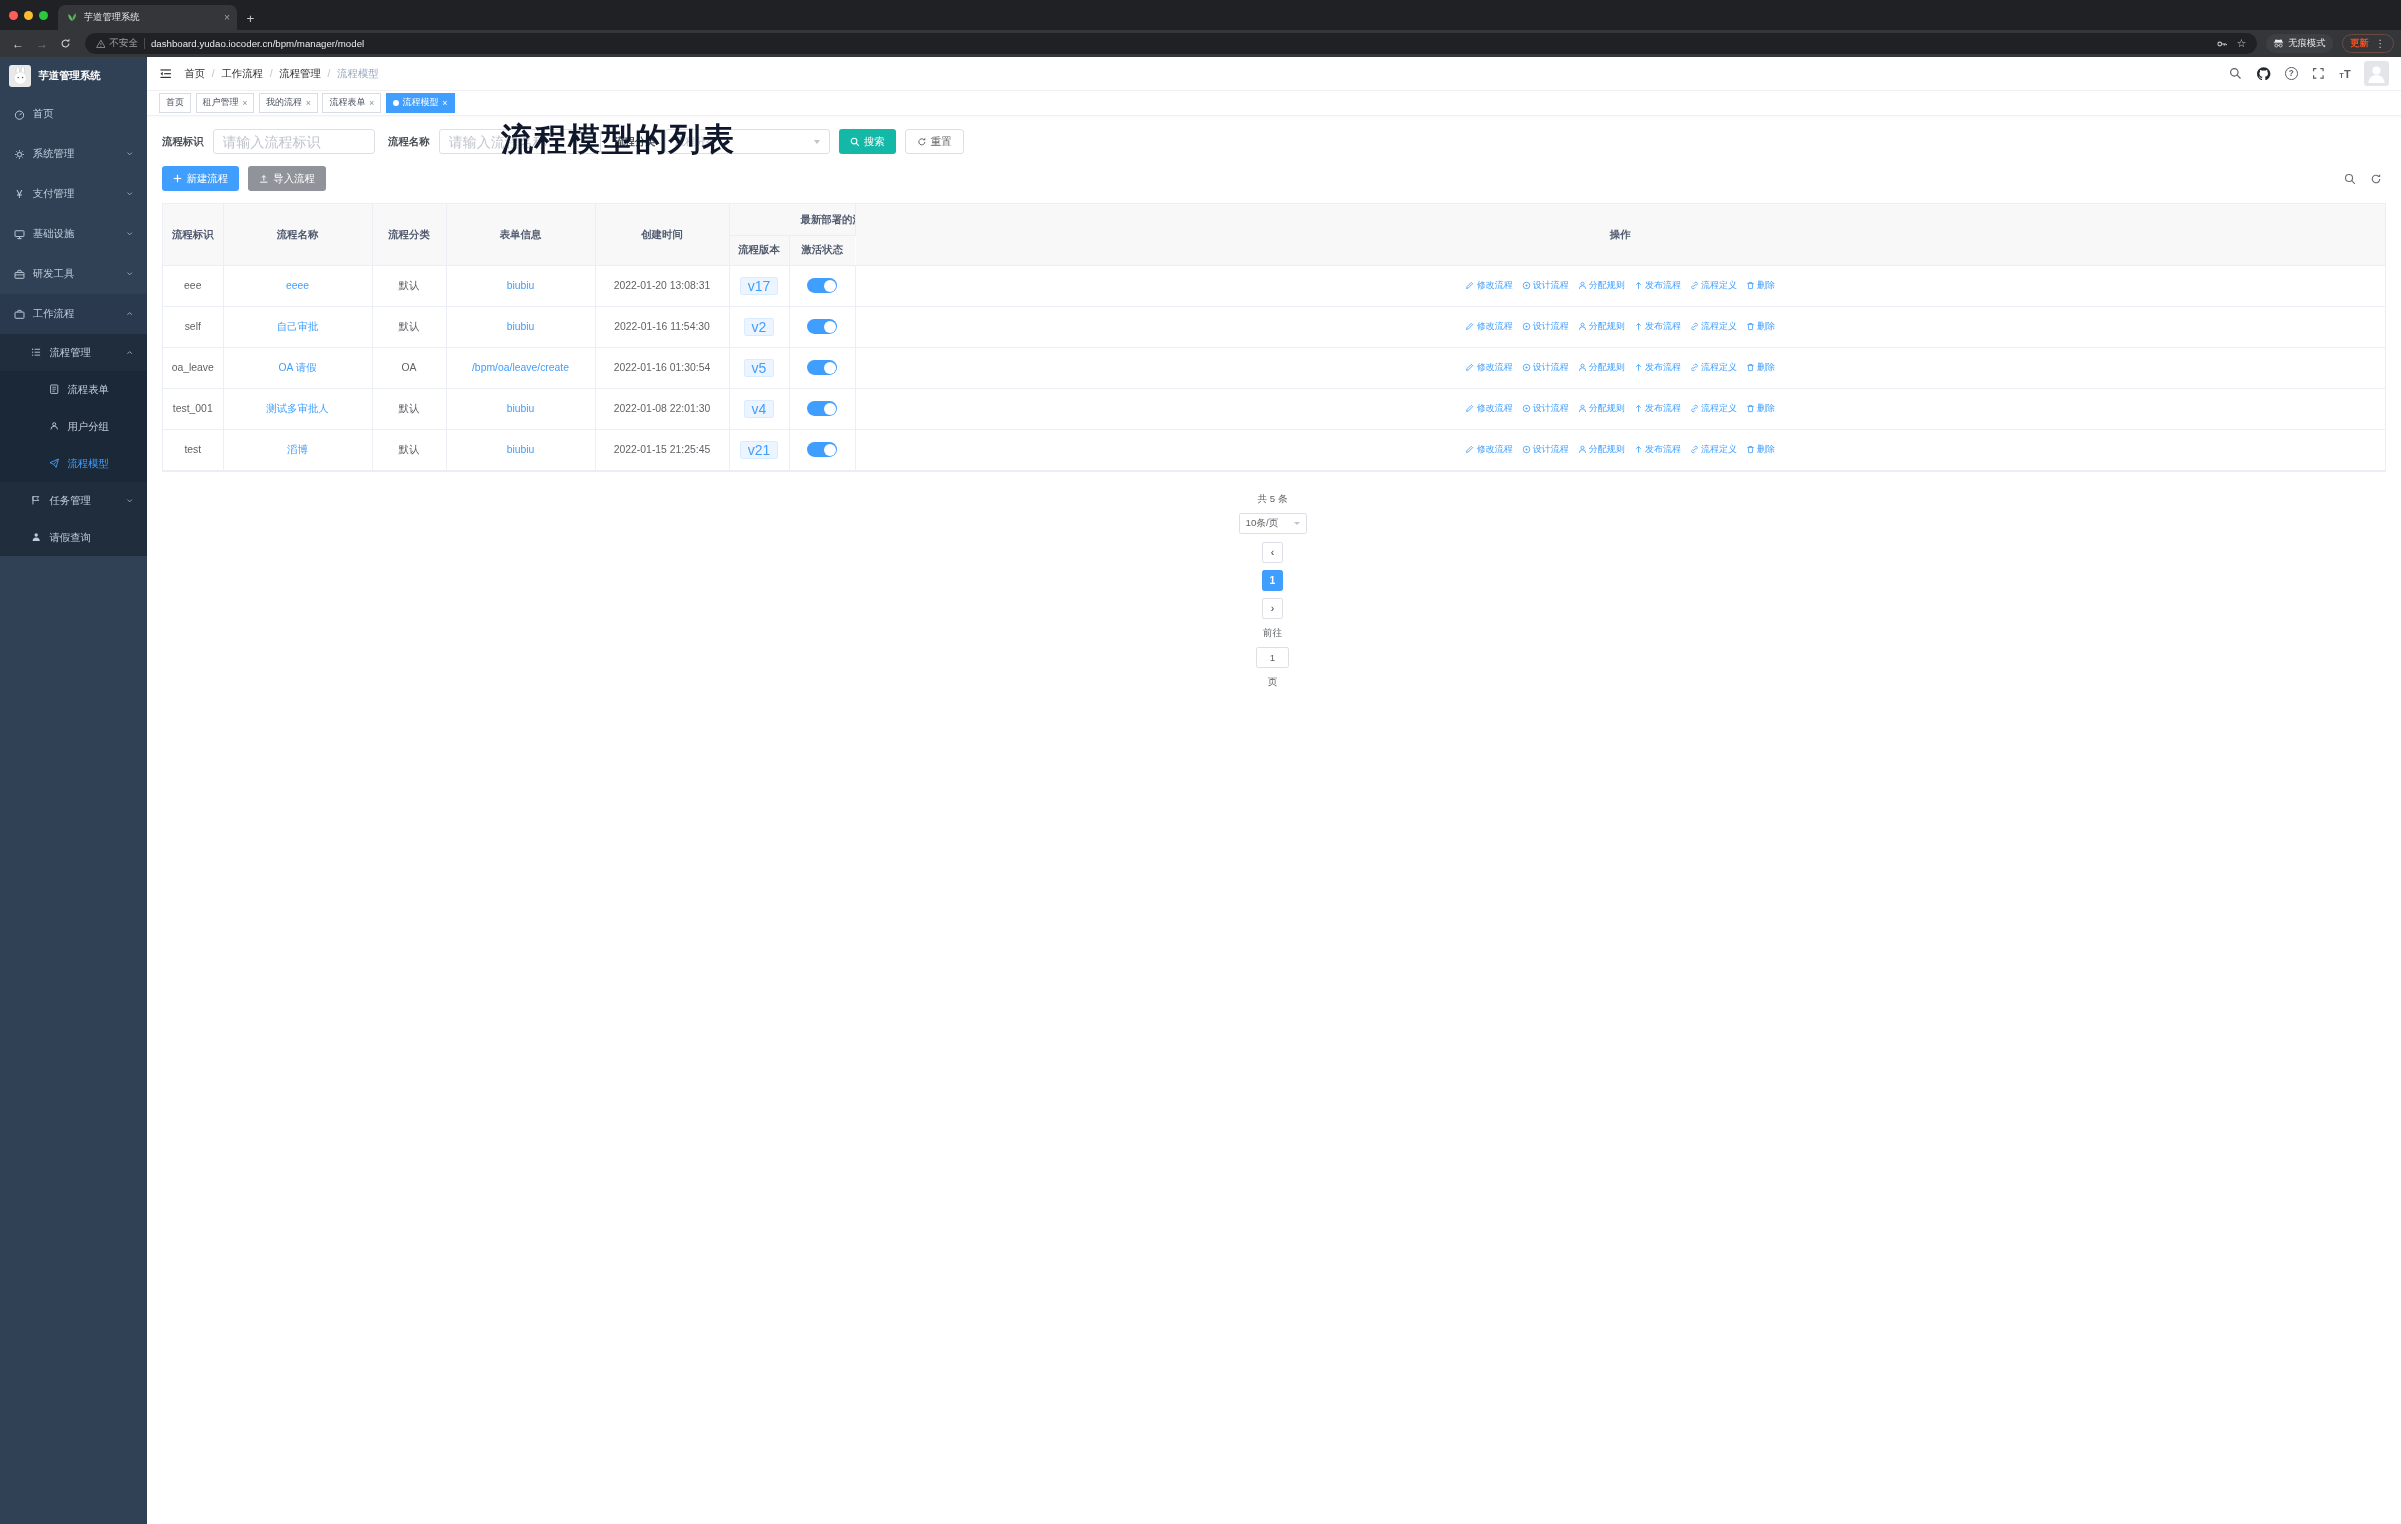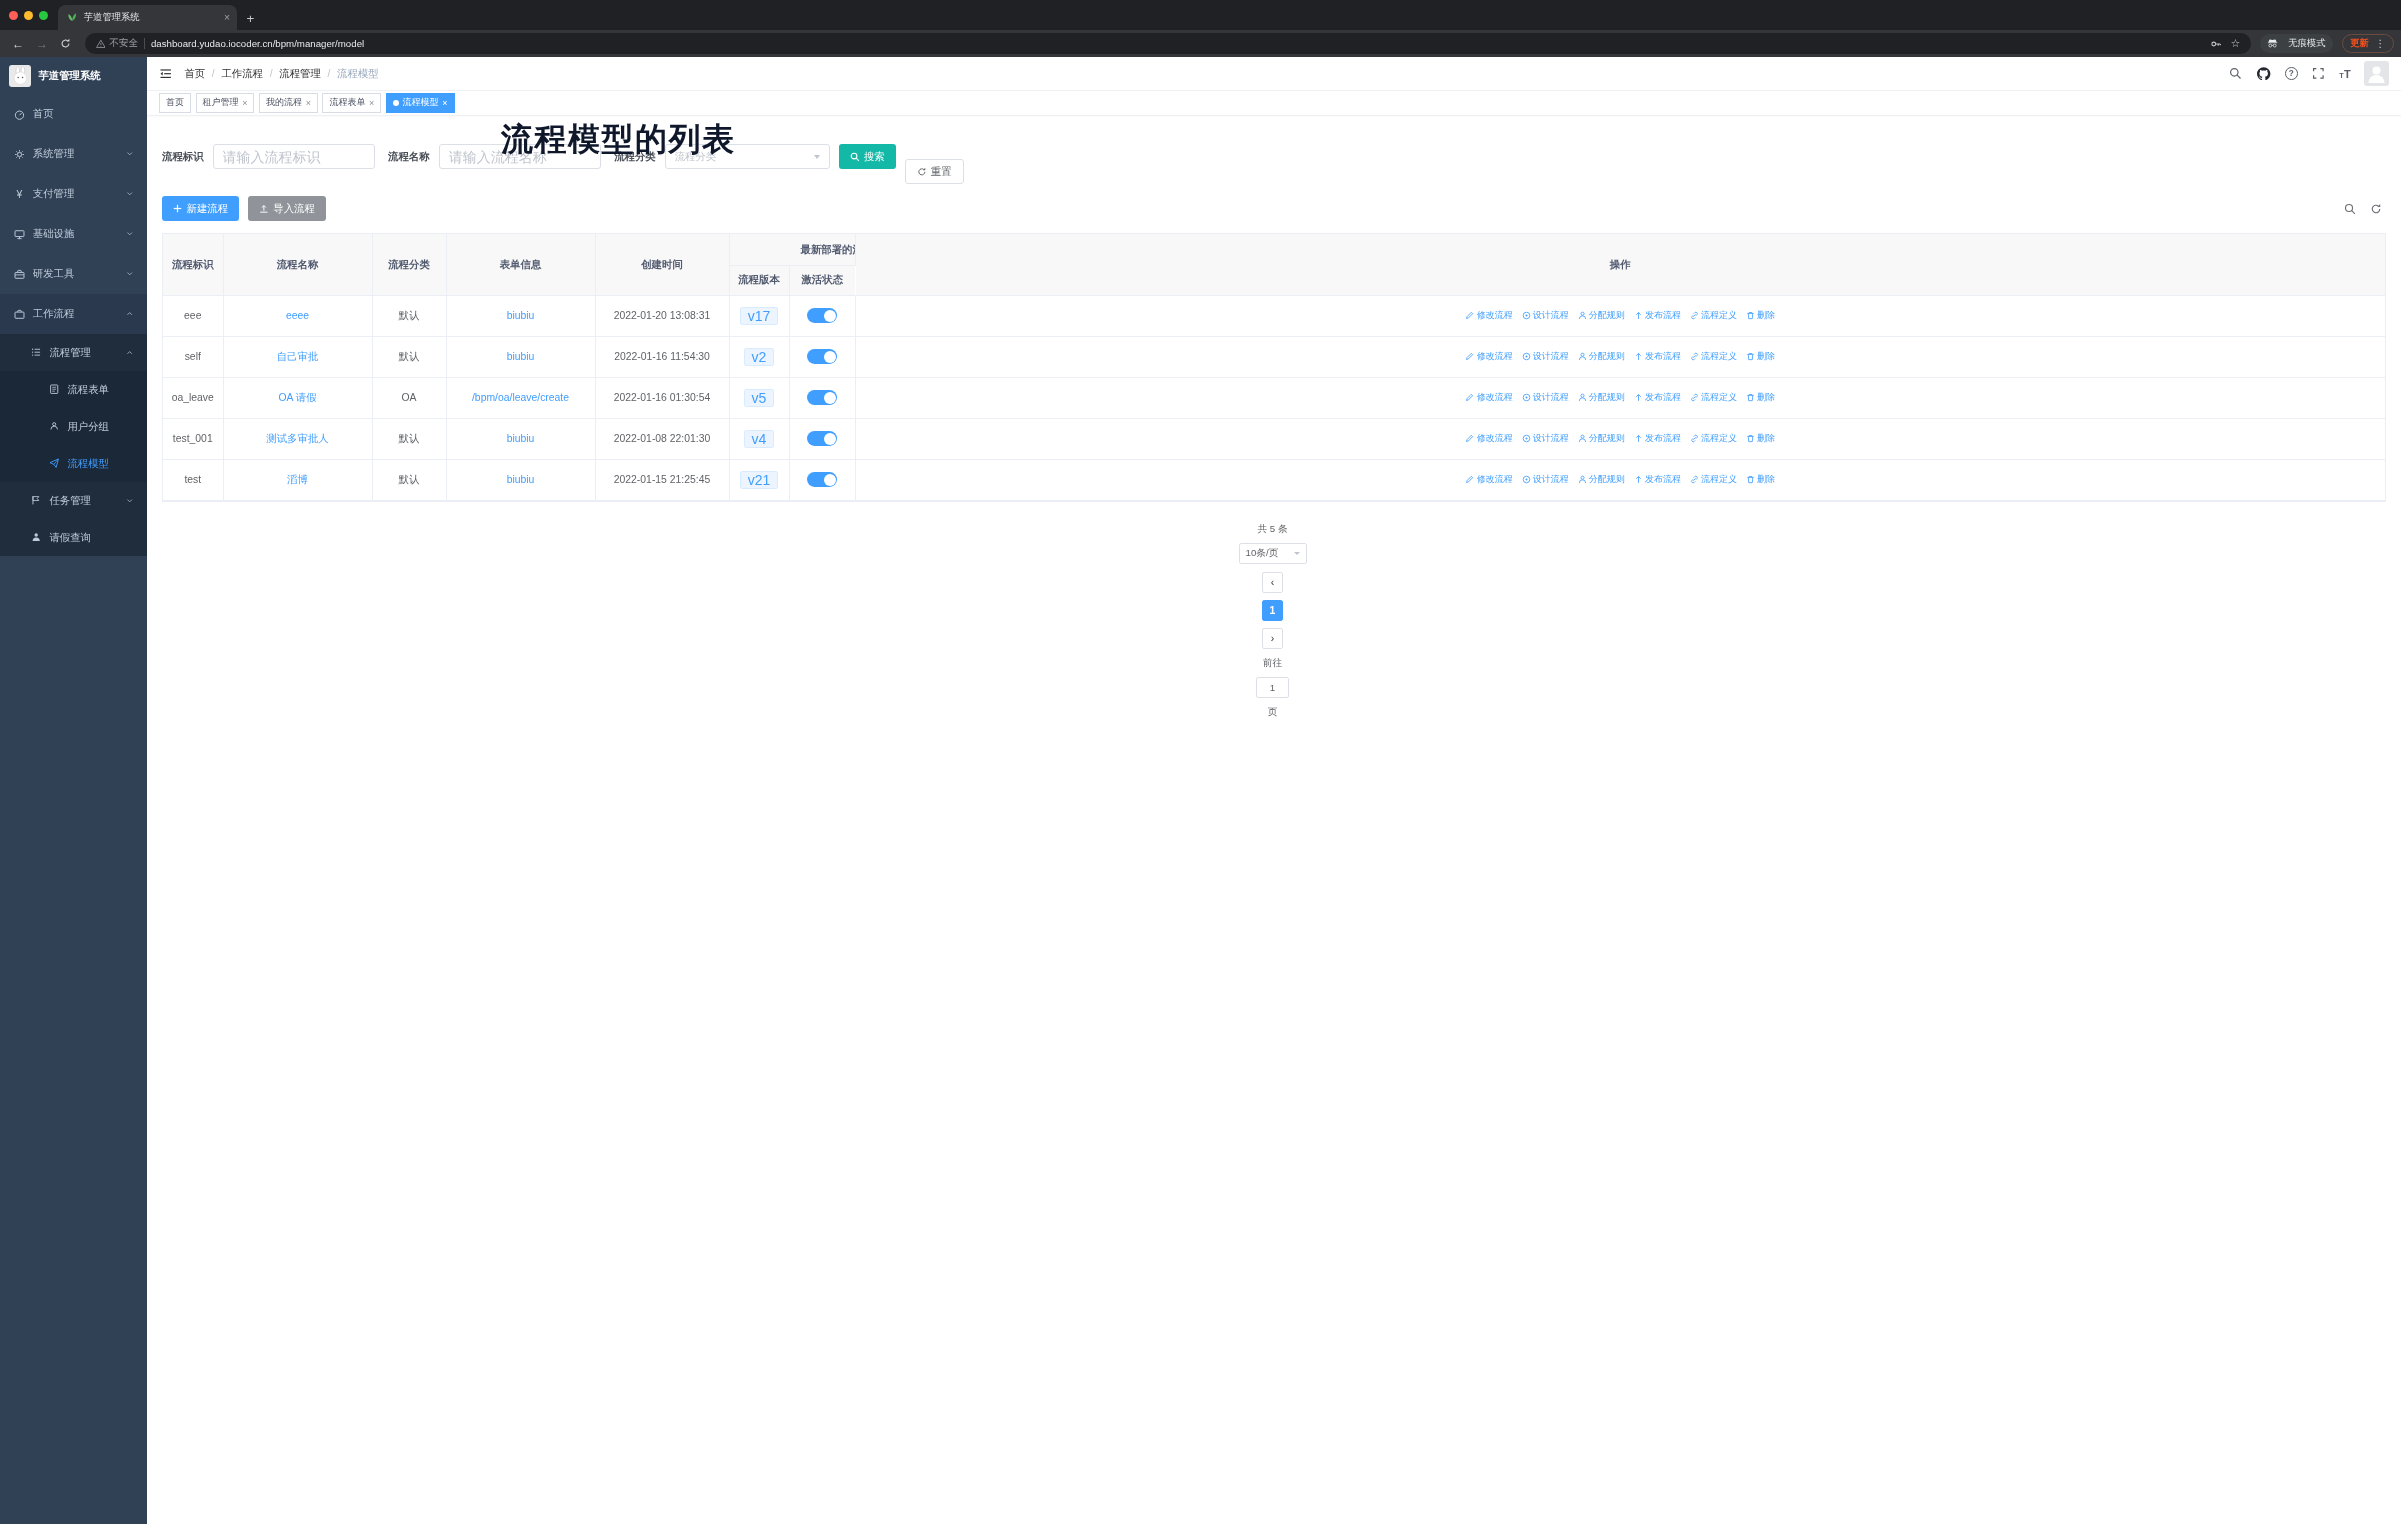--- a/index.html
+++ b/index.html
@@ -20,21 +20,21 @@
   #toolbar { height:27px; background:#35363a; display:flex; align-items:center; padding:0 7.4px; gap:3px; }
   .navbtn { width:21px; height:21px; display:flex; align-items:center; justify-content:center;
     color:#d5d7da; font-size:12px; border-radius:50%; cursor:pointer; }
   .navbtn.dim { color:#797c80; }
   .omnibox { flex:1; height:21px; background:#202124; border-radius:10.4px; display:flex;
     align-items:center; gap:6px; padding:0 10.4px; margin:0 6px; color:#e8eaed; font-size:9.7px; }
   .sec-label { color:#9aa0a6; display:flex; align-items:center; gap:3.7px; }
   .omni-sep { width:0.7px; height:10.4px; background:#4a4d51; }
   .omni-right { margin-left:auto; display:flex; align-items:center; gap:9px; }
   .star { color:#c6c8cc; font-size:11px; }
-  .chip { height:19.4px; border-radius:9.7px; display:flex; align-items:center; gap:10px;
+  .chip { height:19.4px; border-radius:9.7px; display:flex; align-items:center; gap:4px;
     padding:0 7.4px; font-size:9.3px; }
   .incog { background:#3c4043; color:#e8eaed; margin-right:6px; }
   .update { border:0.7px solid #6b4a3f; color:#f4511e; font-weight:700; gap:6px; }
   .update .dots { color:#c6c8cc; font-weight:400; font-size:10.4px; }
 
   
   #app { position:absolute; top:57px; left:0; right:0; bottom:0; display:flex; }
   #sidebar { width:147px; background:#304156; color:#bfcbd9; font-size:10.4px; flex-shrink:0; }
   .logo-row { height:37px; display:flex; align-items:center; gap:7.4px; padding:0 9px;
     color:#fff; font-weight:700; font-size:10.4px; }
@@ -82,21 +82,21 @@
   .inp { width:162px; height:25px; border:0.7px solid #dcdfe6; border-radius:3px; padding:0 9px;
     font-size:14px; color:#606266; outline:none; font-family:inherit; }
   .inp::placeholder { color:#c0c4cc; }
   .sel { width:165px; height:25px; border:0.7px solid #dcdfe6; border-radius:3px; padding:0 9px;
     font-size:10.4px; color:#c0c4cc; display:flex; align-items:center; cursor:pointer; }
   .sel .caret { margin-left:auto; width:0; height:0; border-left:3.7px solid transparent;
     border-right:3.7px solid transparent; border-top:4.5px solid #c0c4cc; }
   .btn { height:25px; border:none; border-radius:3px; font-size:10.4px; display:inline-flex;
     align-items:center; gap:4.5px; padding:0 11px; cursor:pointer; font-family:inherit; }
   .btn-search { background:#14b8a6; color:#fff; }
-  .btn-reset { background:#fff; border:0.7px solid #dcdfe6; color:#606266;margin-top:30px; }
+  .btn-reset { background:#fff; border:0.7px solid #dcdfe6; color:#606266; }
   .btn-primary { background:#409eff; color:#fff; }
   .btn-info { background:#909399; color:#fff; }
   .action-row { display:flex; align-items:center; margin-top:12px; gap:9px; }
   .util-icons { margin-left:auto; display:flex; gap:13.4px; color:#6b6f76; padding-right:4.5px; }
   .util-icons span { cursor:pointer; display:flex; }
 
   
   .table-wrap { margin-top:12px; border:0.7px solid #ebeef5; }
   table { width:100%; border-collapse:collapse; table-layout:fixed; font-size:10.4px; color:#606266; }
   th, td { border-bottom:0.7px solid #ebeef5; border-right:0.7px solid #ebeef5; text-align:center;

